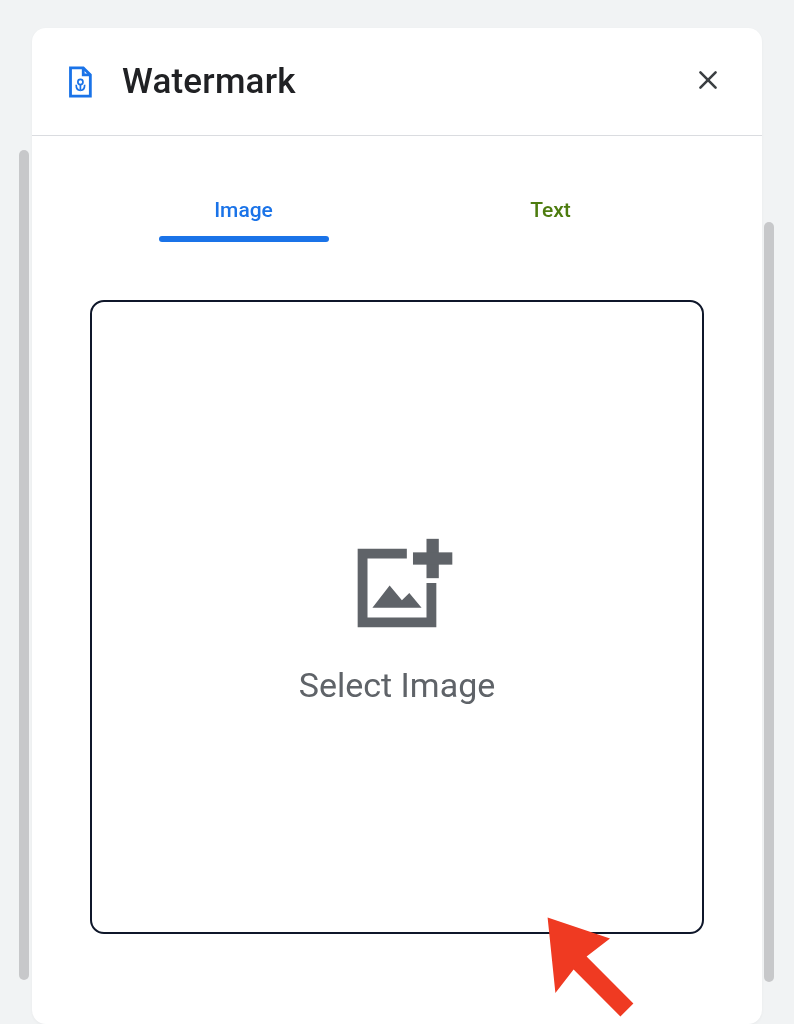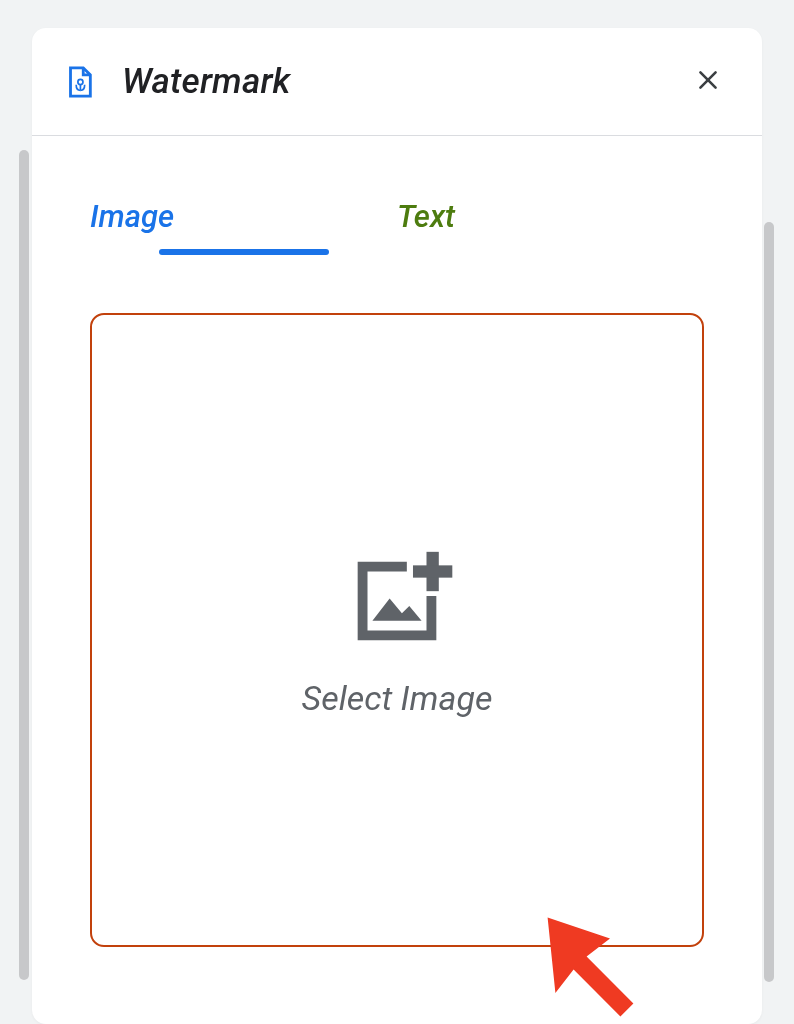--- a/index.html
+++ b/index.html
@@ -10,21 +10,20 @@
     background: #f1f3f4;
     font-family: "Google Sans", "Roboto", Arial, sans-serif;
     overflow: hidden;
   }
   .page {
     position: relative;
     width: 794px;
     height: 1024px;
     box-sizing: border-box;
     padding: 28px 32px 0 32px;
-    font-style: italic;
   }
   .panel {
     background: #ffffff;
     border-radius: 14px;
     width: 100%;
     height: 100%;
     box-sizing: border-box;
     box-shadow: 0 1px 3px rgba(0,0,0,0.04);
     overflow: hidden;
     position: relative;
@@ -71,22 +70,22 @@
     padding: 0 58px 0 58px;
     position: relative;
   }
   
   .tabs {
     display: flex;
     margin-top: 46px;
   }
   .tab {
     flex: 1 1 0;
-    text-align: left;
-    font-size: 31px;
+    text-align: center;
+    font-size: 21px;
     font-weight: 500;
     padding: 16px 0 18px 0;
     cursor: pointer;
     position: relative;
   }
   .tab-active {
     color: #1a73e8;
   }
   .tab-active::after {
     content: "";
@@ -98,21 +97,21 @@
     height: 6px;
     background: #1a73e8;
     border-radius: 3px;
   }
   .tab-inactive {
     color: #4d7c0f;
   }
   
   .dropzone {
     margin-top: 60px;
-    border: 2px solid #c2410c;
+    border: 2px solid #0f172a;
     border-radius: 14px;
     height: 630px;
     display: flex;
     flex-direction: column;
     align-items: center;
     justify-content: center;
     cursor: pointer;
   }
   .dropzone-icon {
     width: 118px;

